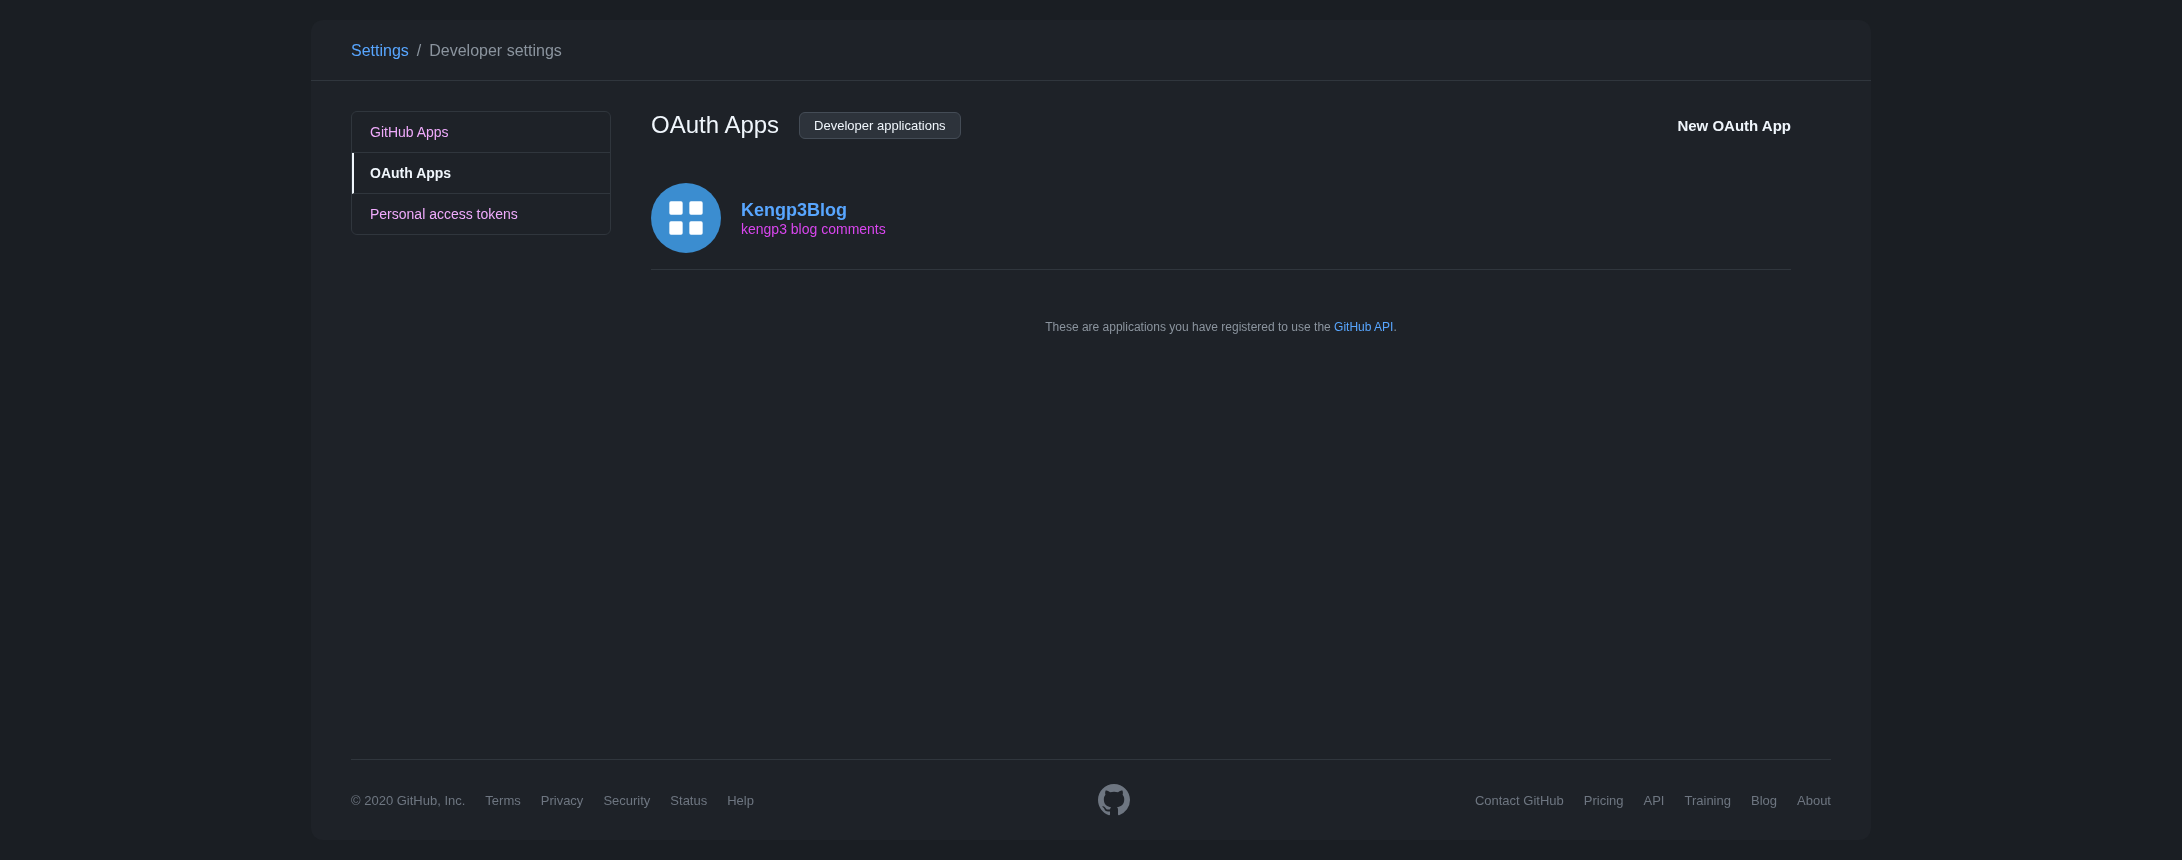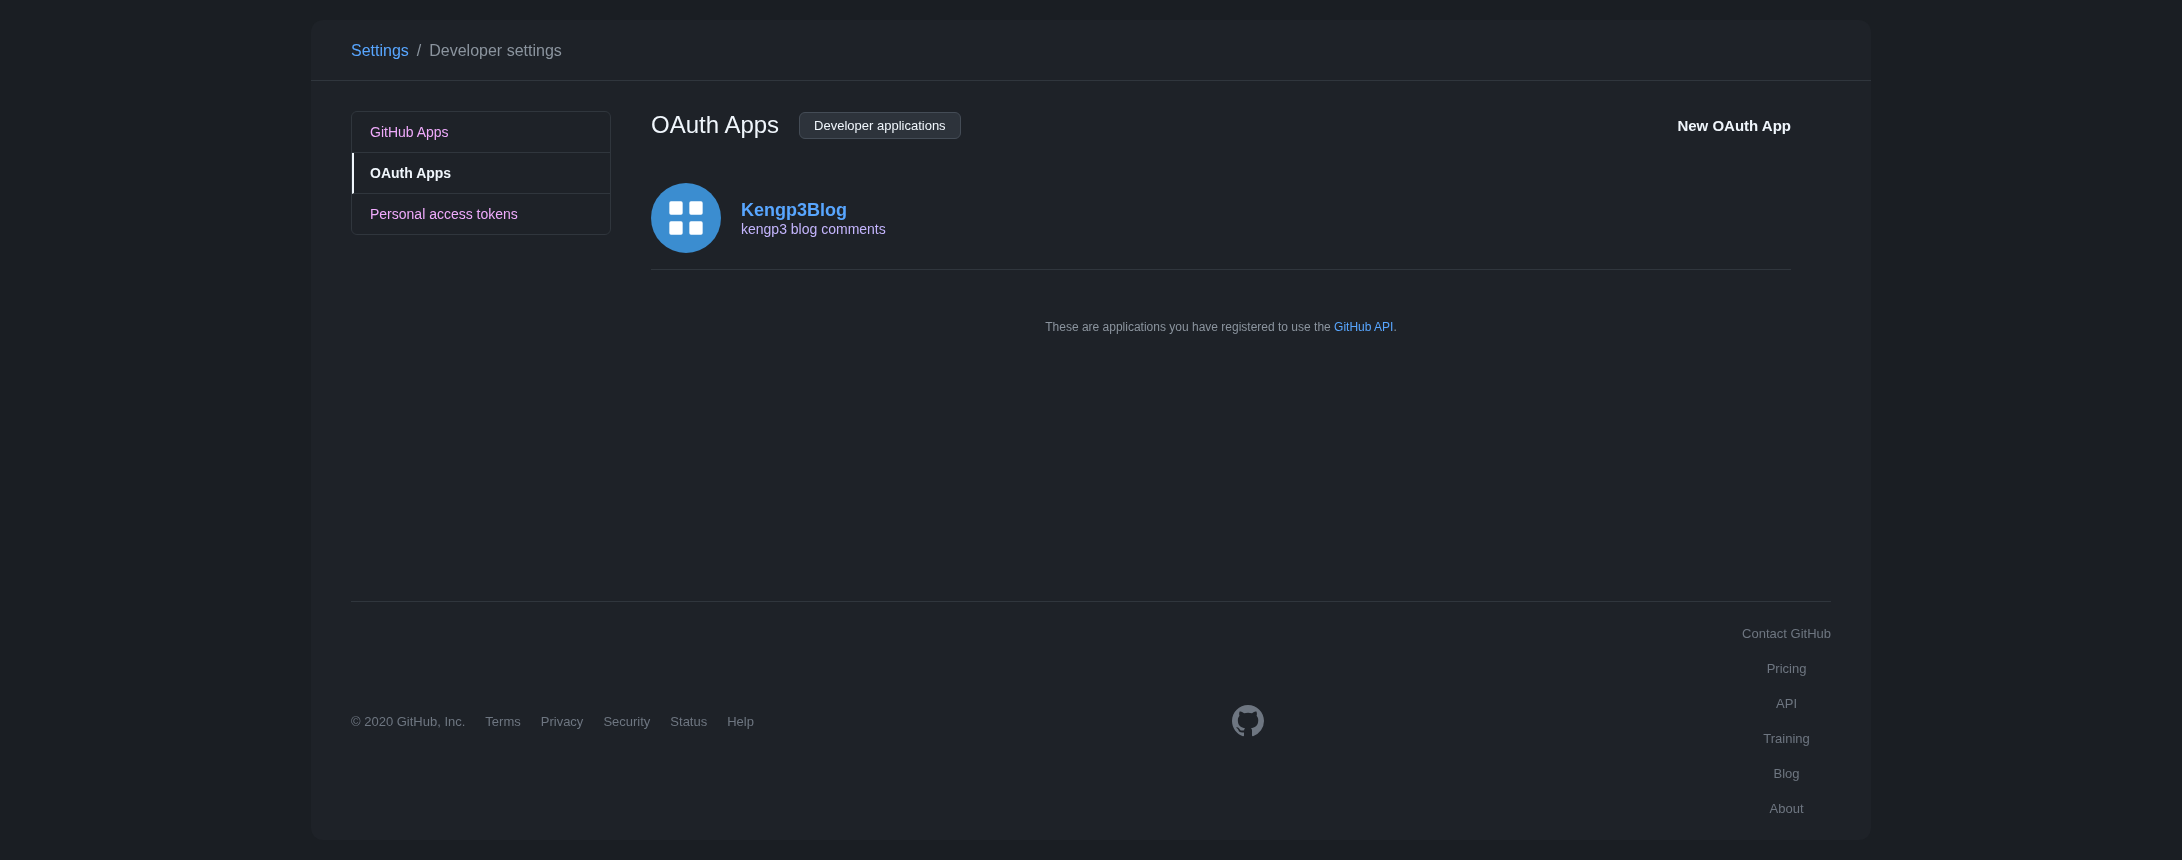--- a/index.html
+++ b/index.html
@@ -172,21 +172,21 @@
 
     .app-name {
       color: #58a6ff;
       font-size: 18px;
       font-weight: 600;
       cursor: pointer;
       text-decoration: none;
     }
 
     .app-description {
-      color: #c4b5fd;
+      color: #d946ef;
       font-size: 14px;
     }
 
     
     .footer-note {
       color: #8b949e;
       font-size: 12px;
       padding: 20px 0 0 0;
       text-align: center;
     }
@@ -242,21 +242,20 @@
       width: 32px;
       height: 32px;
       fill: #6e7681;
     }
 
     .footer-right {
       display: flex;
       align-items: center;
       gap: 20px;
       flex-wrap: wrap;
-      flex-direction: column;
     }
   </style>
 </head>
 <body>
 
 <div class="page-wrapper">
 
   <div class="breadcrumb-bar">
     <a class="breadcrumb-link">Settings</a>
     <span class="breadcrumb-separator">/</span>

